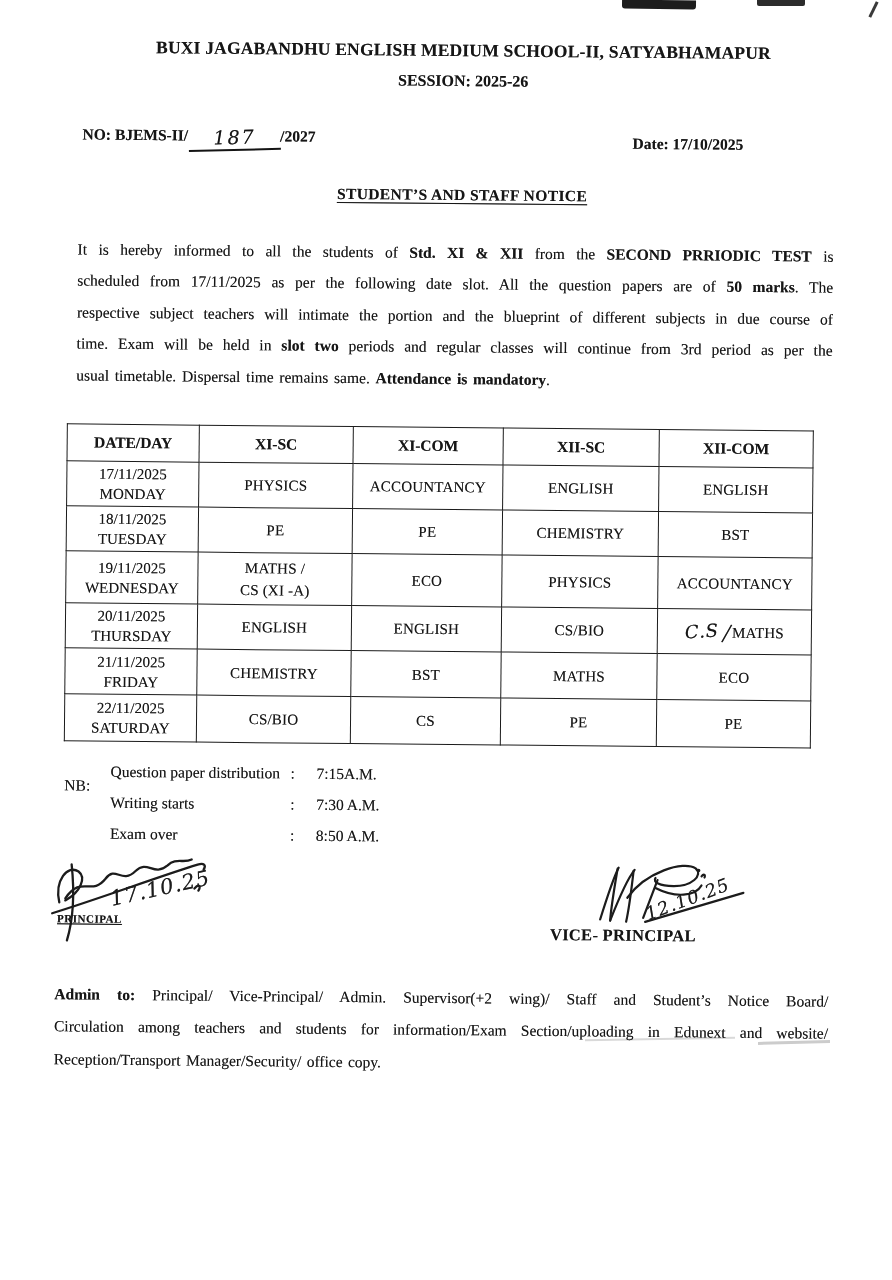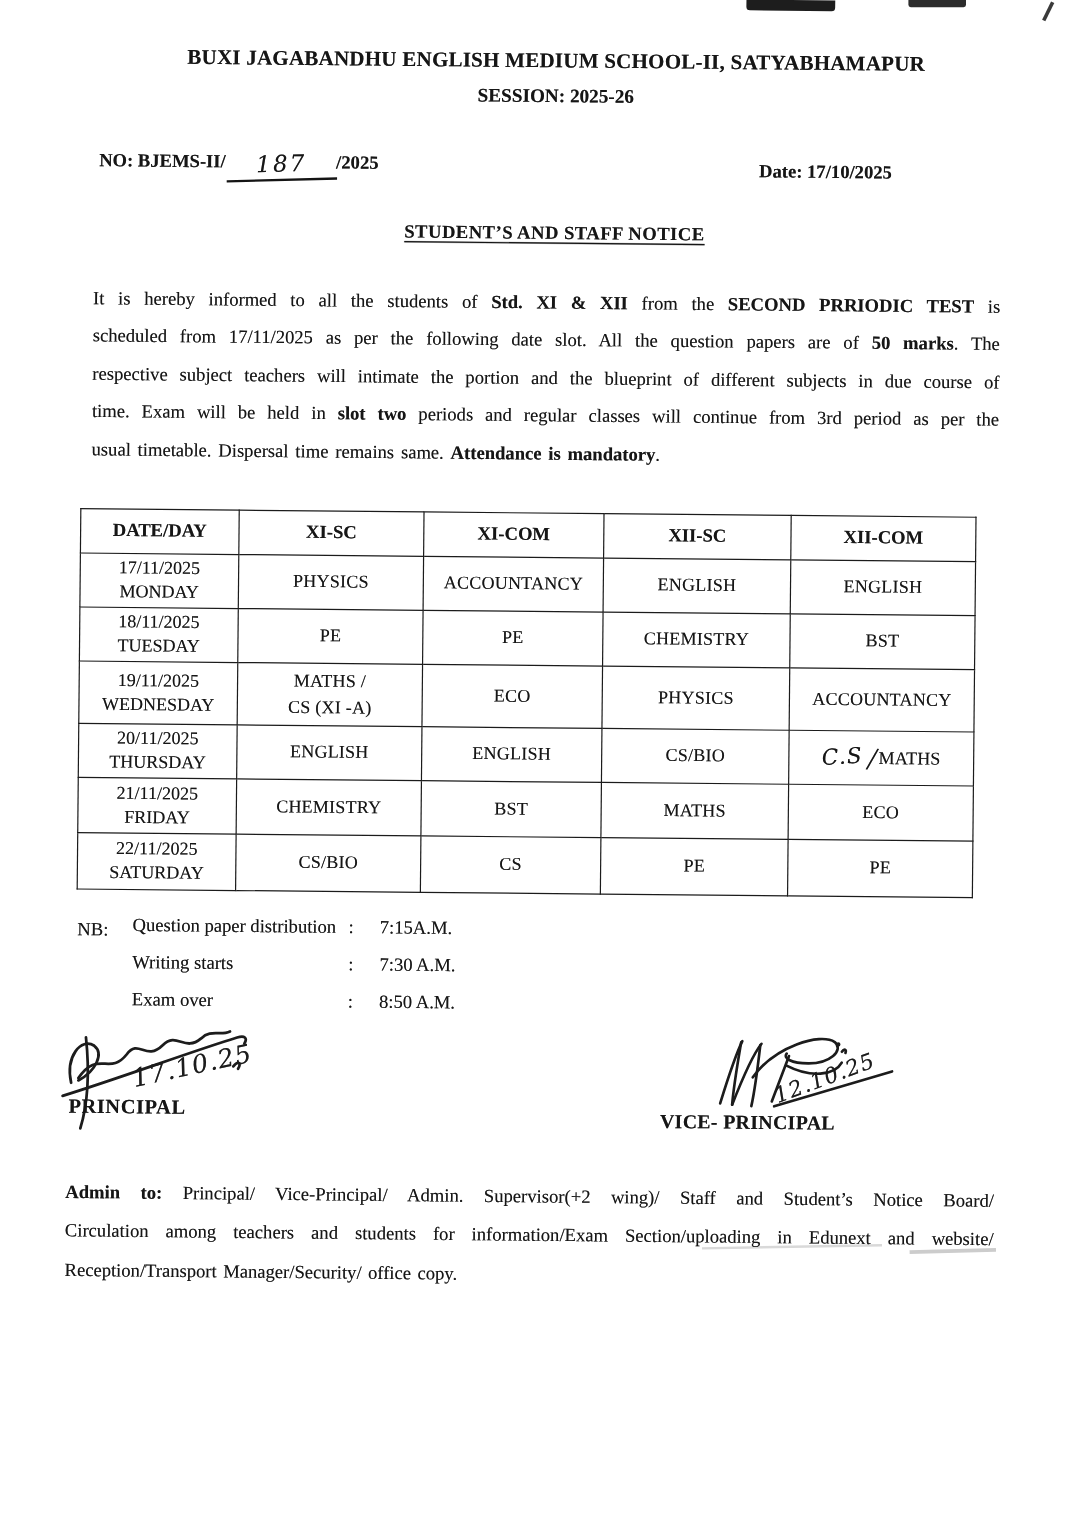--- a/index.html
+++ b/index.html
@@ -34,29 +34,29 @@
   td.hw-cell{text-align:left;padding-left:8px;}
   .daycell div{line-height:20px;}
   tr.r0{height:37px;}tr.r1{height:45px;}tr.r2{height:45px;}tr.r3{height:52px;}
   tr.r4{height:45px;}tr.r5{height:46px;}tr.r6{height:47px;}
   .hw{font-family:"DejaVu Serif",serif;font-style:italic;font-size:18px;letter-spacing:1px;
       display:inline-block;transform:rotate(-4deg);margin-right:3px;}
   .big-slash{display:inline-block;font-size:28px;transform:rotate(10deg);vertical-align:-5px;line-height:0;margin:0 1px;}
 
   
   .nb{position:absolute;top:766px;left:66px;font-size:15.5px;width:420px;}
-  .nb .tag{position:absolute;left:0;top:4px;}
+  .nb .tag{position:absolute;left:0;top:14px;}
   .nb-row{height:31px;margin-left:46px;display:grid;grid-template-columns:180px 26px auto;align-items:start;}
 
   
   .sig{position:absolute;}
   .sig svg{display:block;}
   .sig-principal{left:50px;top:854px;width:175px;height:92px;}
   .sig-vice{left:598px;top:856px;width:165px;height:75px;}
-  .p-title{position:absolute;left:60px;top:916px;font-weight:700;font-size:17px;letter-spacing:.5px;}
+  .p-title{position:absolute;left:60px;top:916px;font-weight:700;font-size:11px;letter-spacing:.5px;text-decoration:underline;}
   .v-title{position:absolute;left:553px;top:924px;font-weight:700;font-size:16.5px;letter-spacing:.3px;}
   .hand-date{position:absolute;font-family:"DejaVu Serif",serif;font-style:italic;color:#1c1c1c;white-space:nowrap;}
   .p-date{left:112px;top:879px;font-size:21px;transform:rotate(-13deg);letter-spacing:1px;}
   .v-date{left:646px;top:886px;font-size:18px;transform:rotate(-21deg);letter-spacing:1px;}
 
   
   .art{position:absolute;background:#1d1d1d;}
   .art.s1{left:622px;top:0;width:74px;height:9px;border-radius:0 0 3px 3px;transform:rotate(.8deg);}
   .art.s2{left:757px;top:0;width:48px;height:6px;background:#2c2c2c;border-radius:0 0 2px 2px;}
   .art.s3{left:872px;top:1px;width:3px;height:17px;background:#3a3a3a;transform:rotate(26deg);}
@@ -73,21 +73,21 @@
   <div class="art s3"></div>
   <div class="art f1"></div>
   <div class="art f2"></div>
 
   <div class="tilt">
 
     <div class="title">BUXI JAGABANDHU ENGLISH MEDIUM SCHOOL-II, SATYABHAMAPUR</div>
     <div class="session">SESSION: 2025-26</div>
 
     <div class="ref">
-      <span>NO: BJEMS-II/</span><span class="num">187</span><span>/2025</span>
+      <span>NO: BJEMS-II/</span><span class="num">187</span><span>/2027</span>
     </div>
     <div class="docdate">Date: 17/10/2025</div>
 
     <div class="heading">STUDENT’S AND STAFF NOTICE</div>
 
     <div class="para">
         <div class="jline"><span>It is hereby informed to all the students of </span><span class="b">Std. XI &amp; XII</span><span> from the </span><span class="b">SECOND PRRIODIC TEST</span><span> is</span></div>
         <div class="jline"><span>scheduled from 17/11/2025 as per the following date slot. All the question papers are of </span><span class="b">50 marks</span><span>. The</span></div>
         <div class="jline"><span>respective subject teachers will intimate the portion and the blueprint of different subjects in due course of</span></div>
         <div class="jline"><span>time. Exam will be held in </span><span class="b">slot two</span><span> periods and regular classes will continue from 3rd period as per the</span></div>

